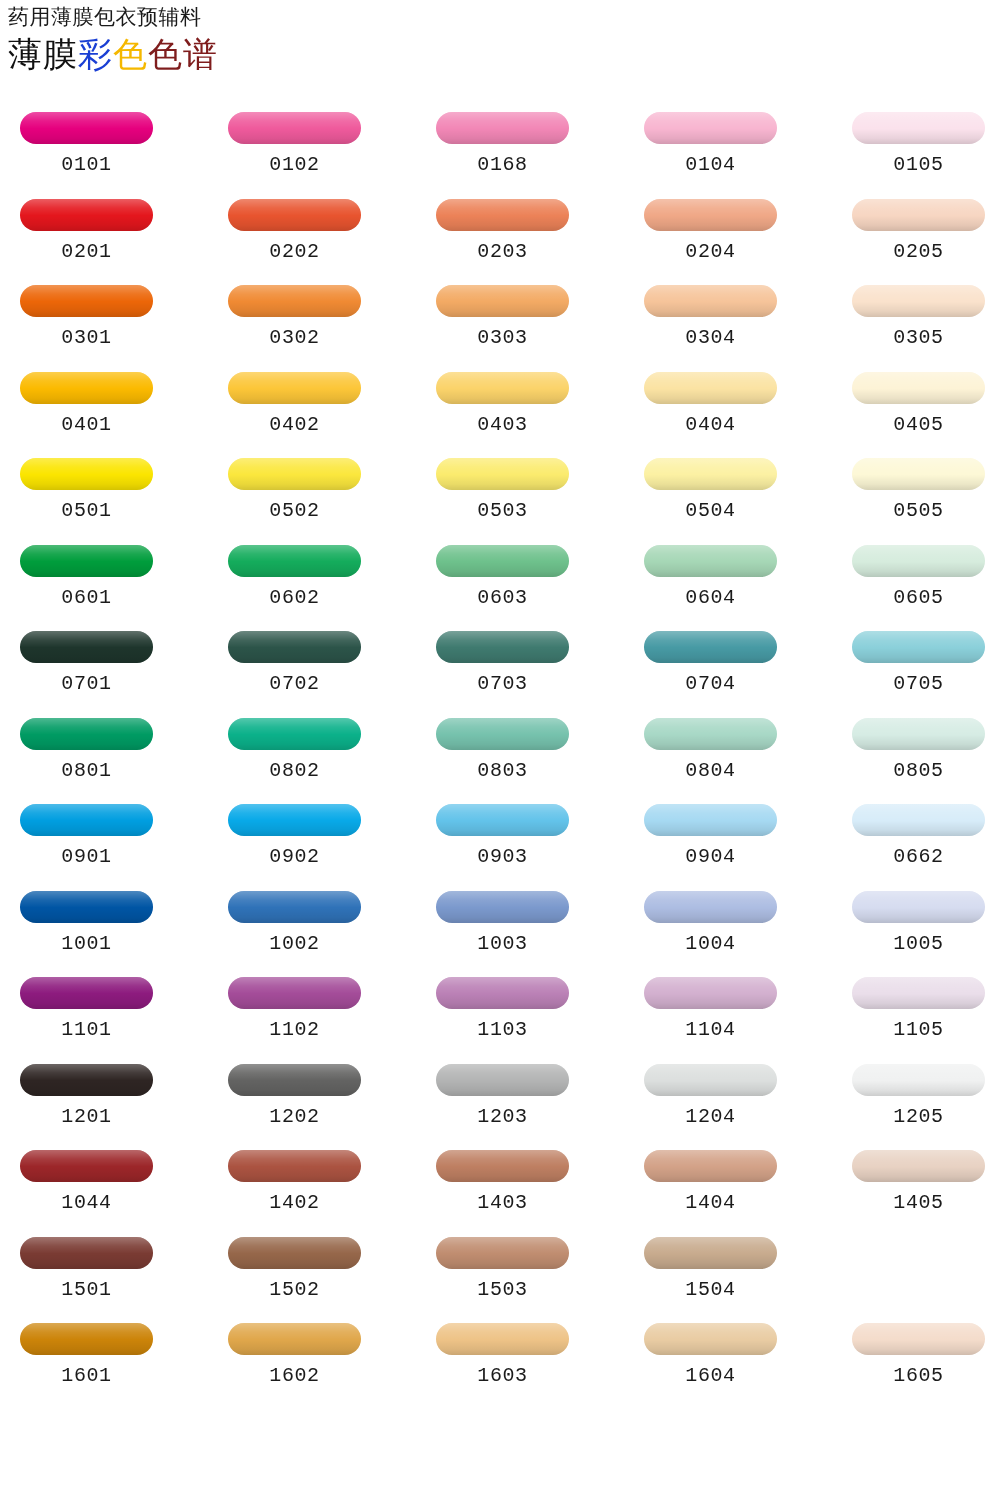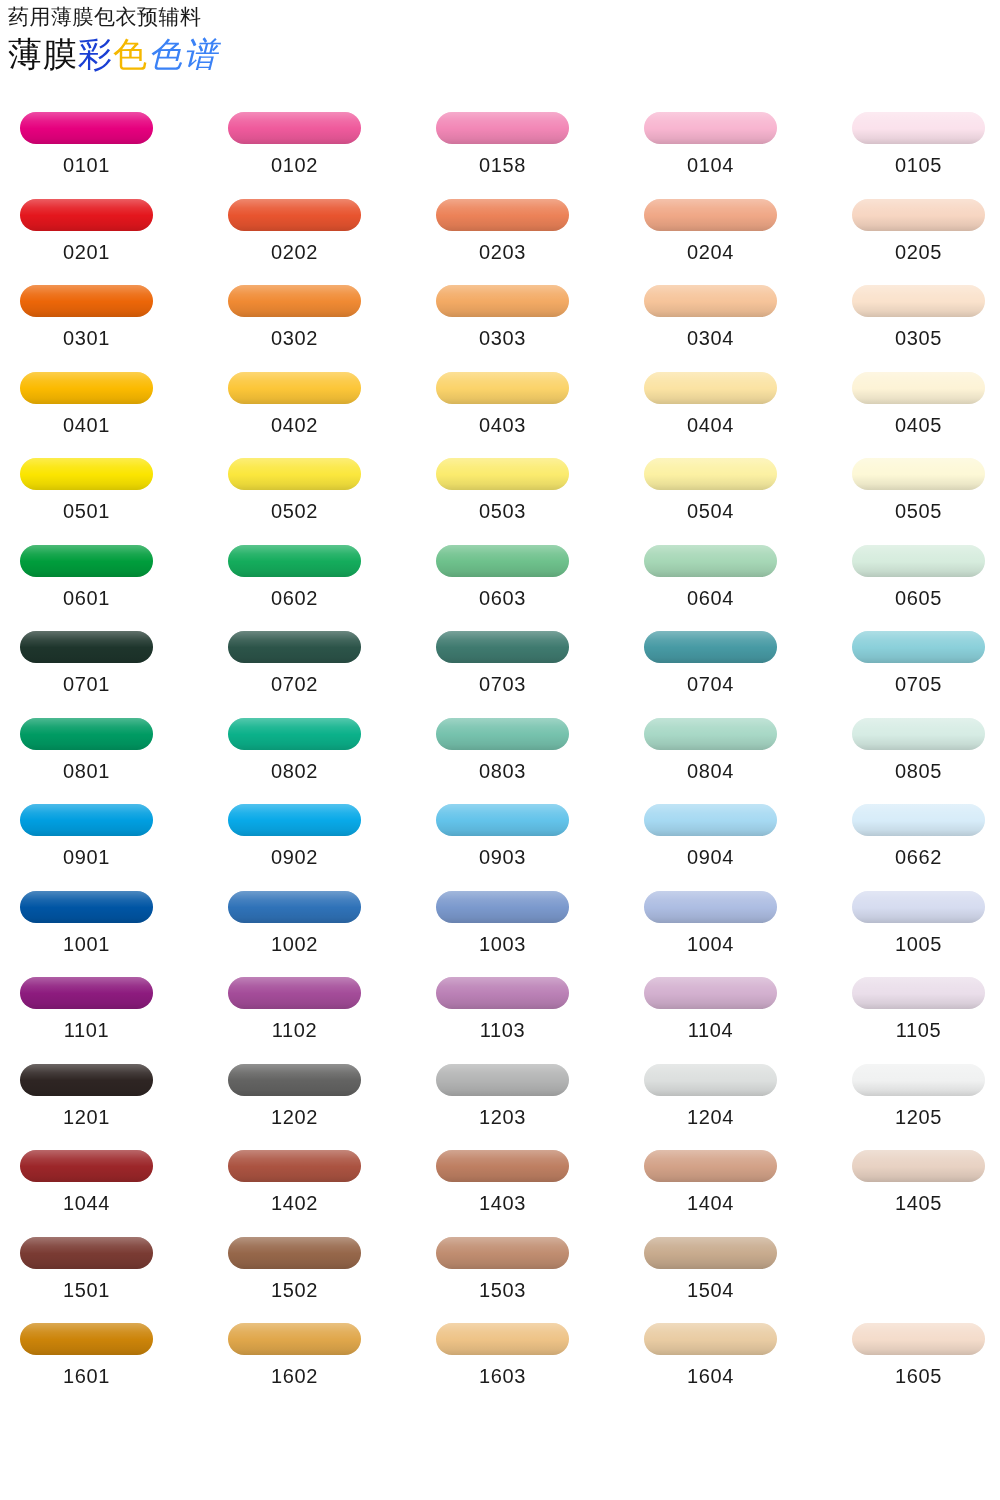--- a/index.html
+++ b/index.html
@@ -41,20 +41,21 @@
     font-weight: 500;
   }
   #header-line2 .seg { display: inline; }
 
   
   #grid {
     position: absolute;
     left: 0;
     top: 104px;
     width: 1000px;
+    font-family: Liberation Mono, monospace;
   }
   .row {
     position: relative;
     height: 86.5px;
     width: 1000px;
   }
   .cell {
     position: absolute;
     top: 0;
     width: 145px;
@@ -95,36 +96,36 @@
     letter-spacing: 0.6px;
   }
 </style>
 </head>
 <body>
 
 <div id="page">
 
   <div id="header">
     <div id="header-line1">药用薄膜包衣预辅料</div>
-    <div id="header-line2"><span class="seg" style="color: rgb(17, 17, 17);">薄膜</span><span class="seg" style="color: rgb(26, 63, 212);">彩</span><span class="seg" style="color: rgb(245, 184, 0);">色</span><span class="seg" style="color: #3b82f6; font-style: italic;">色谱</span></div>
+    <div id="header-line2"><span class="seg" style="color: rgb(17, 17, 17);">薄膜</span><span class="seg" style="color: rgb(26, 63, 212);">彩</span><span class="seg" style="color: rgb(245, 184, 0);">色</span><span class="seg" style="color: #7f1d1d;">色谱</span></div>
   </div>
 
   <div id="grid">
       <div class="row">
         <div class="cell">
           <div class="swatch" style="background: rgb(230, 0, 126);"></div>
           <span class="code">0101</span>
         </div>
         <div class="cell">
           <div class="swatch" style="background: rgb(239, 90, 156);"></div>
           <span class="code">0102</span>
         </div>
         <div class="cell">
           <div class="swatch" style="background: rgb(242, 135, 182);"></div>
-          <span class="code">0158</span>
+          <span class="code">0168</span>
         </div>
         <div class="cell">
           <div class="swatch" style="background: rgb(248, 181, 208);"></div>
           <span class="code">0104</span>
         </div>
         <div class="cell">
           <div class="swatch" style="background: rgb(251, 226, 236);"></div>
           <span class="code">0105</span>
         </div>
       </div>

